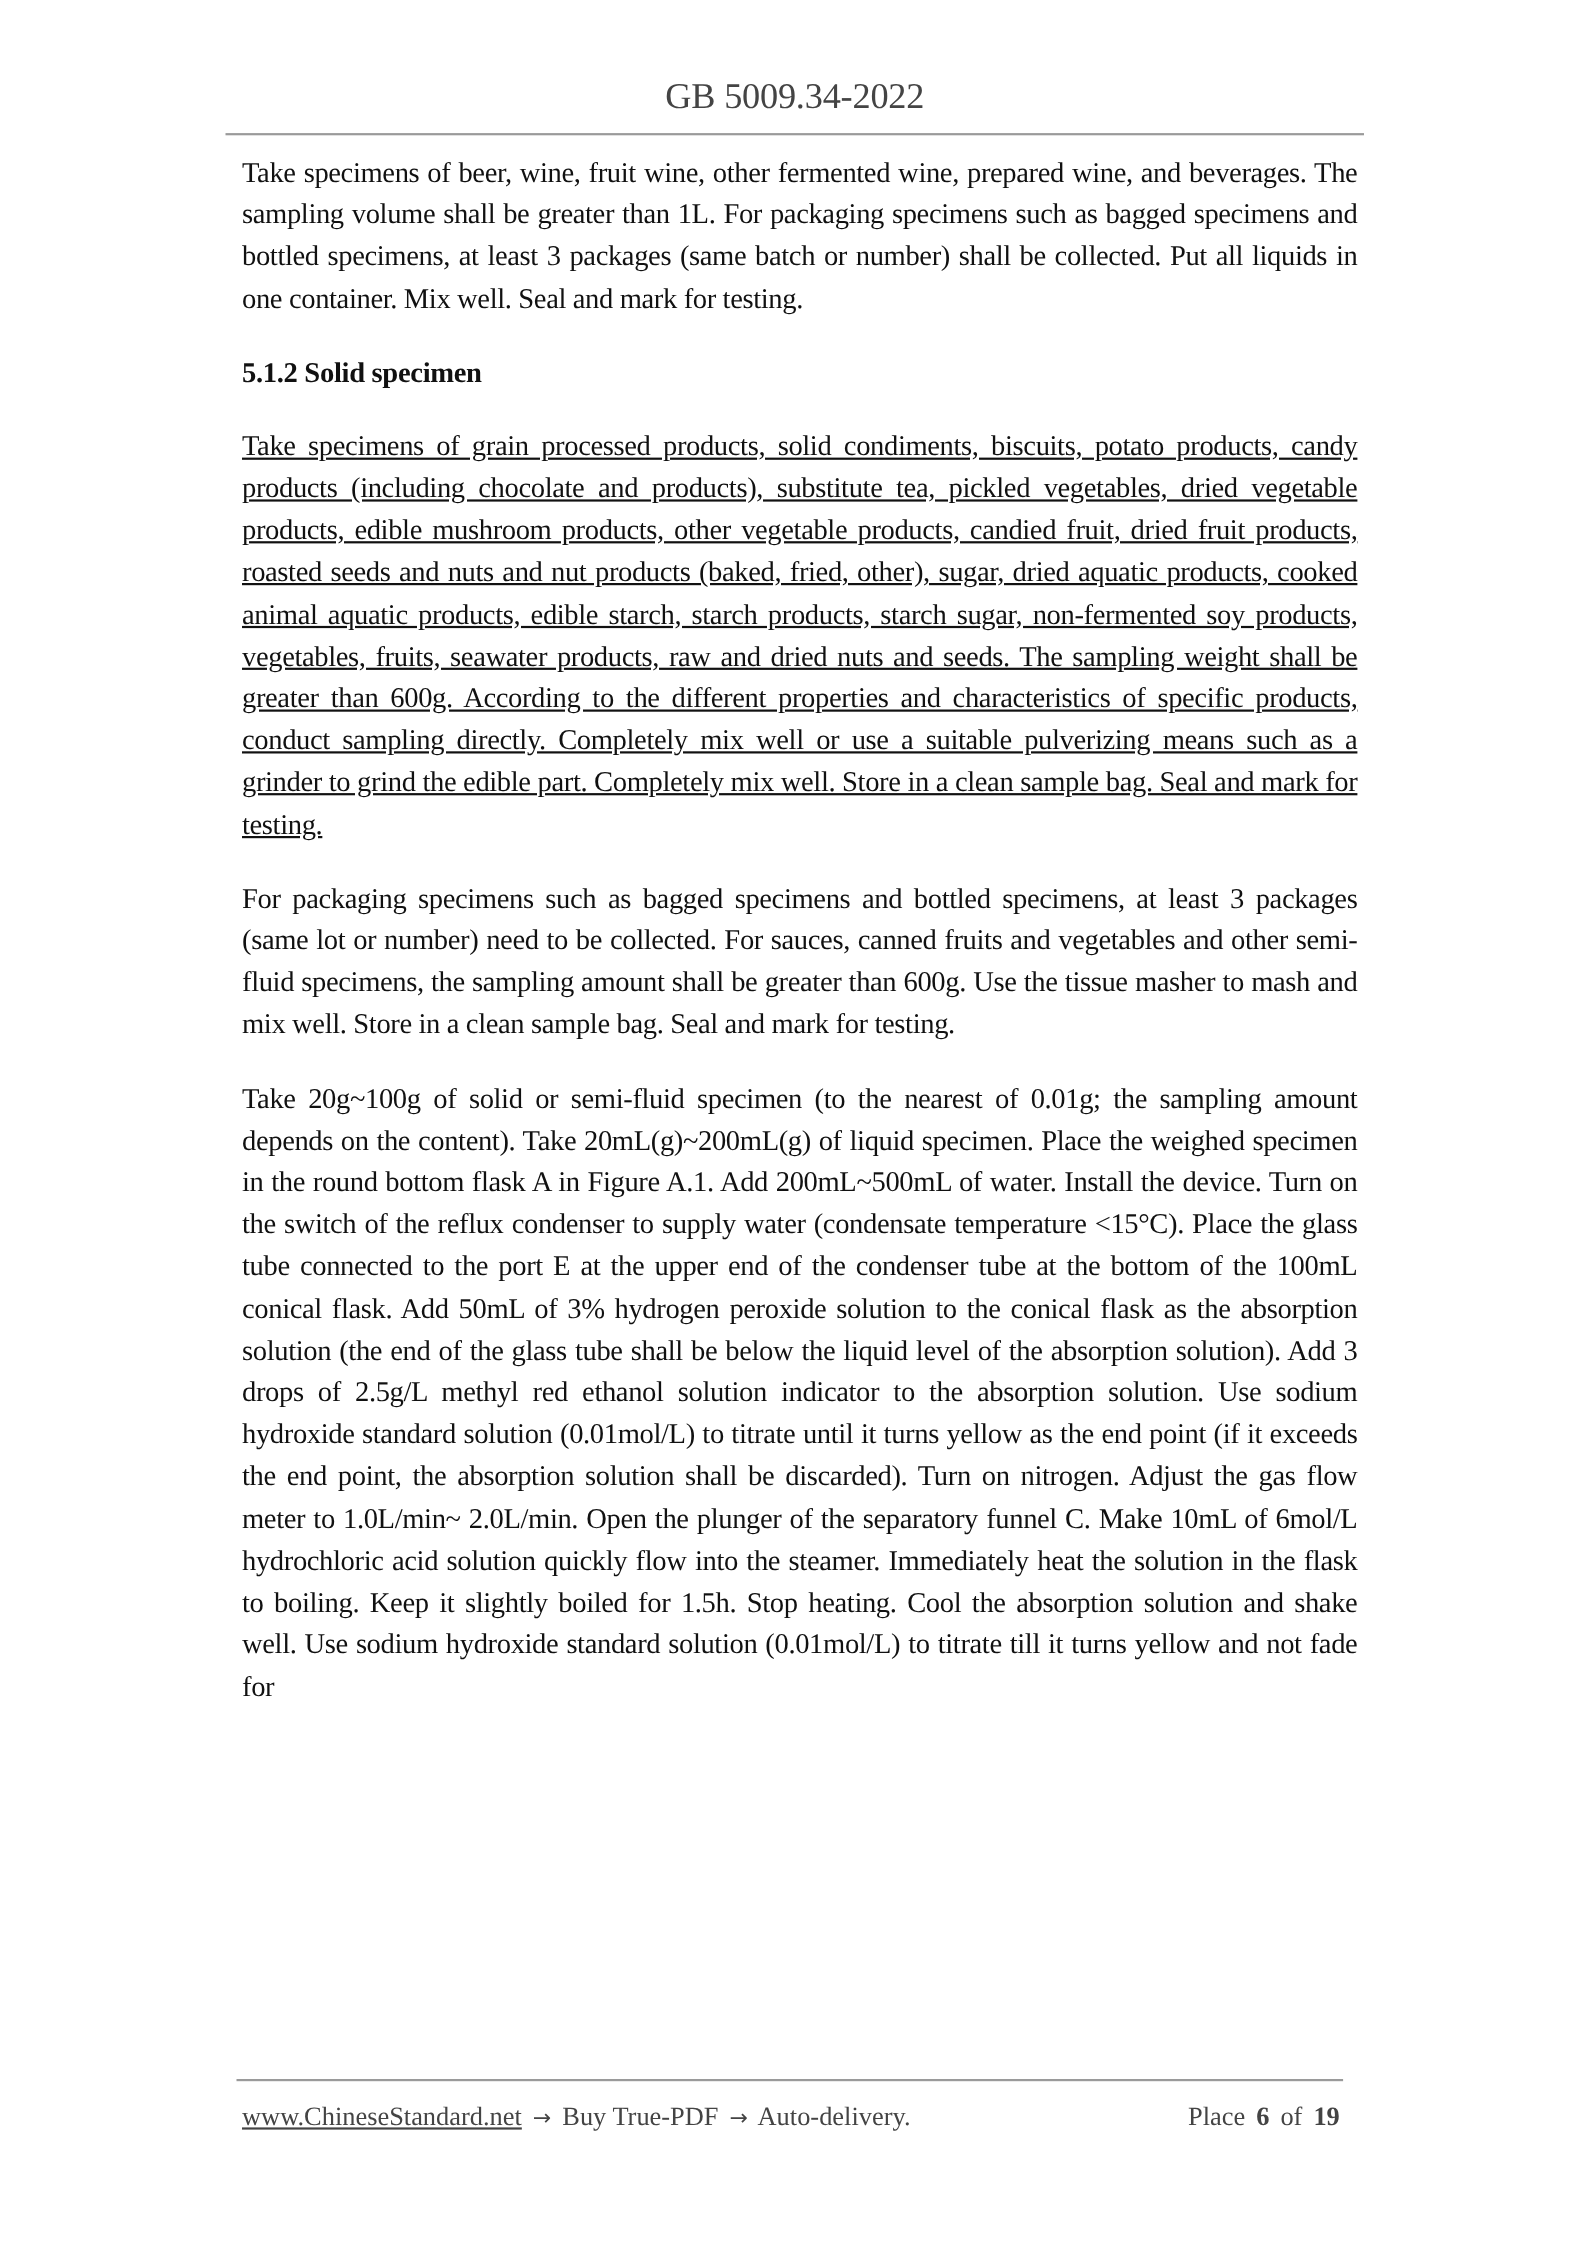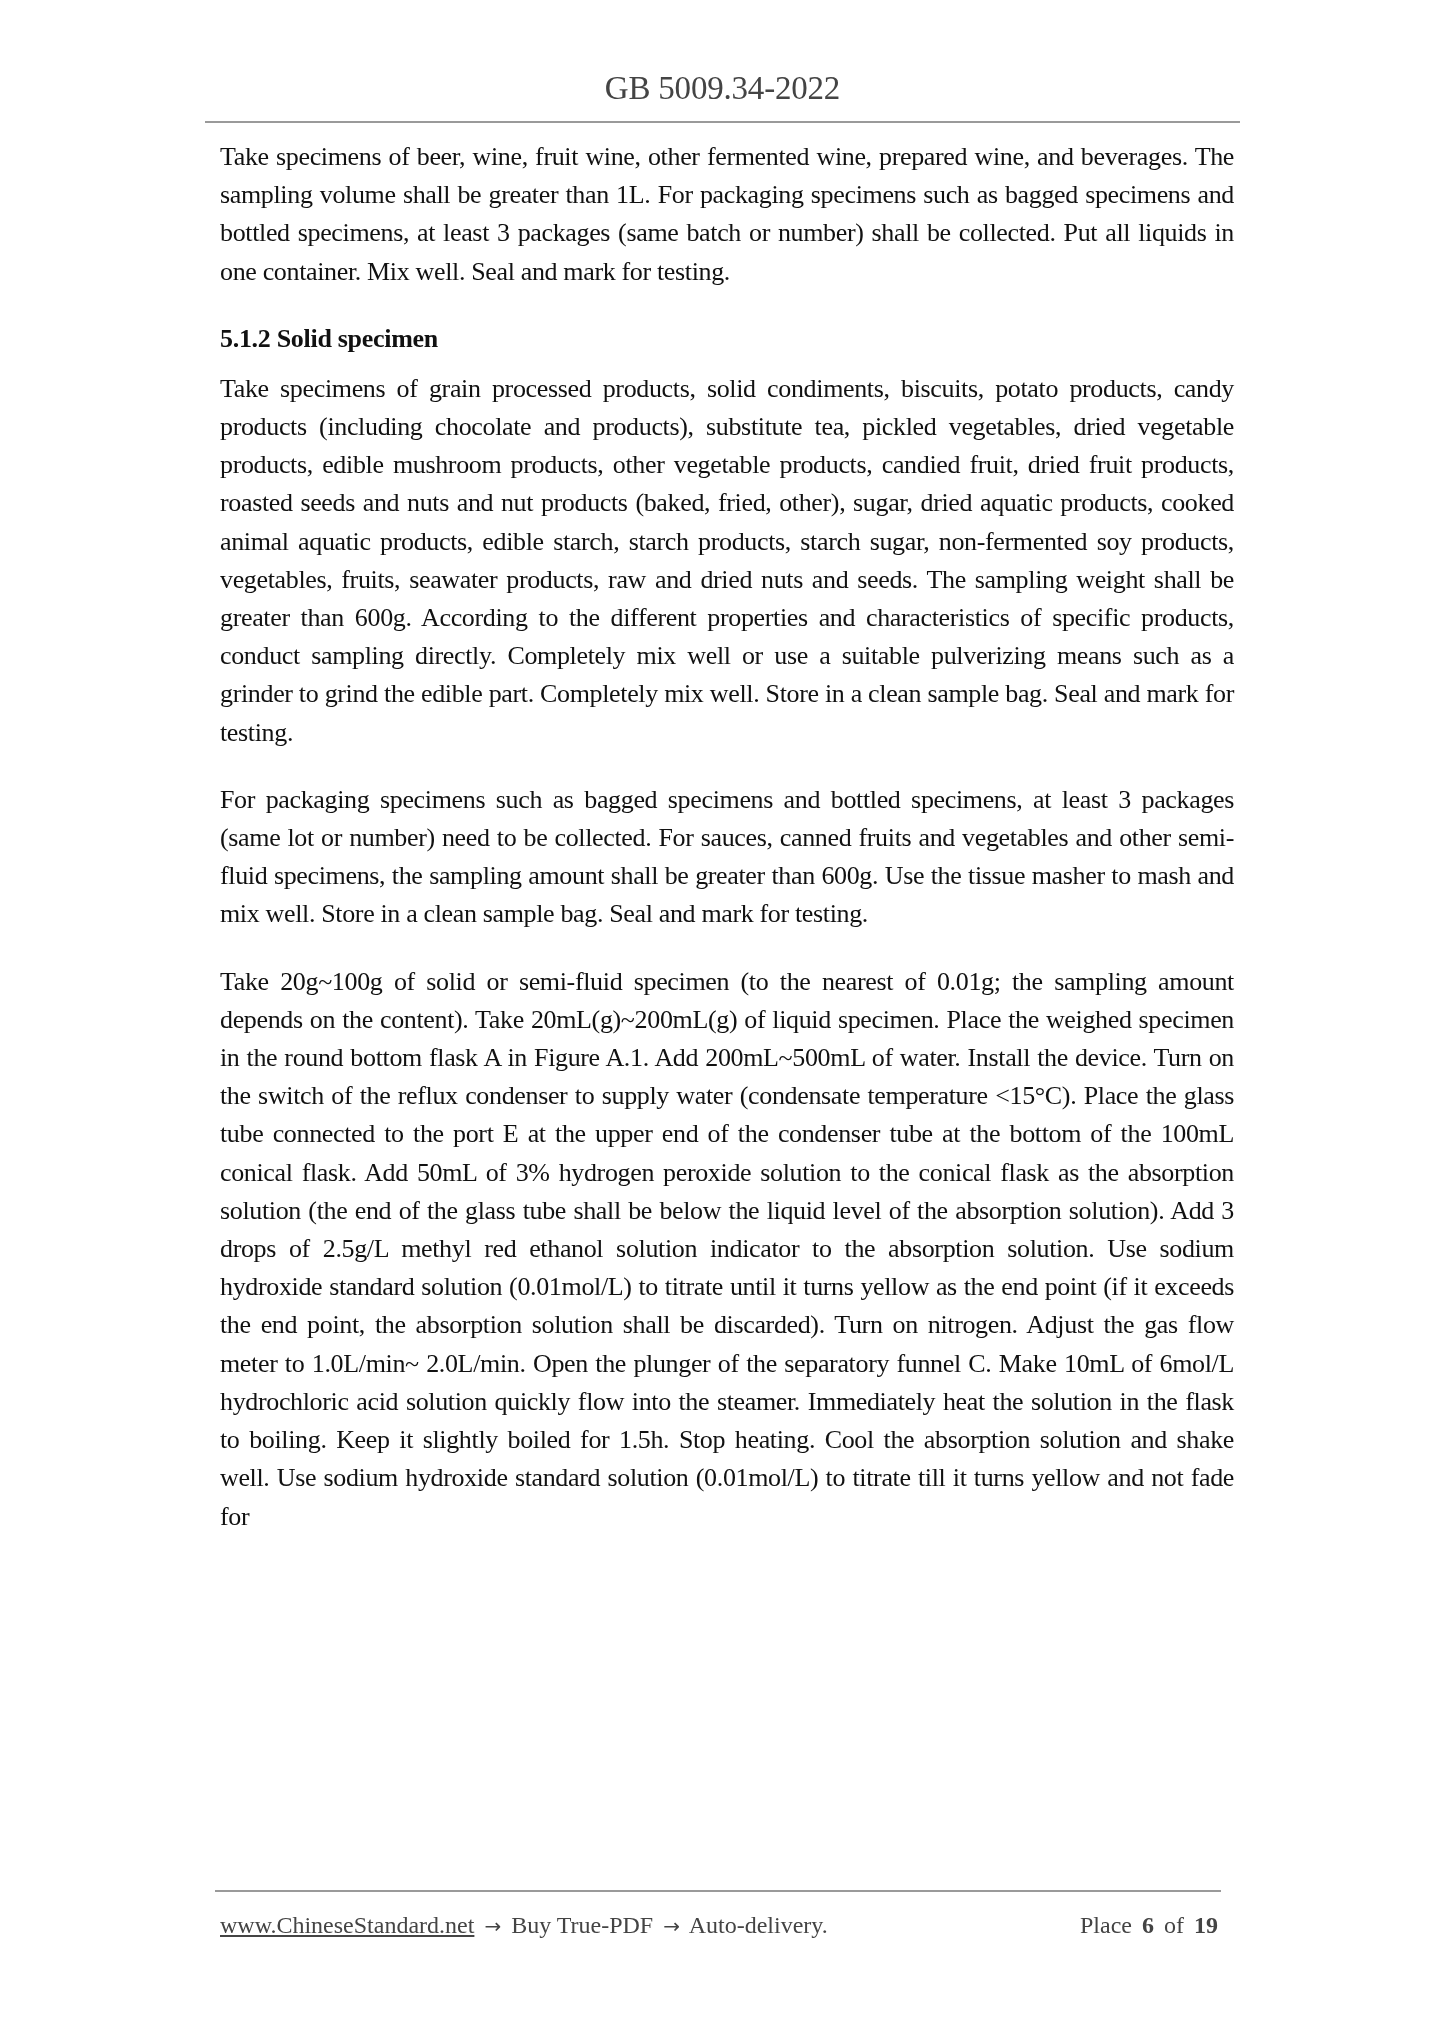--- a/index.html
+++ b/index.html
@@ -49,22 +49,22 @@
     }
     .heading {
       font-size: 26px;
       font-weight: bold;
       line-height: 38px;
       margin: 0;
       color: #111111;
       letter-spacing: -0.3px;
     }
     #p1 { margin-bottom: 29px; }
-    #h1 { margin-bottom: 12px; }
-    #p2 { margin-bottom: 29px; }
+    #h1 { margin-bottom: 29px; }
+    #p2 { margin-bottom: 29px; text-decoration: underline; }
     #h2 { margin-bottom: 29px; }
     #p3 { margin-bottom: 29px; }
     #h3 { margin-bottom: 29px; }
 
     .rule-bottom {
       position: absolute;
       top: 1890px;
       left: 215px;
       width: 1006px;
       height: 0;

